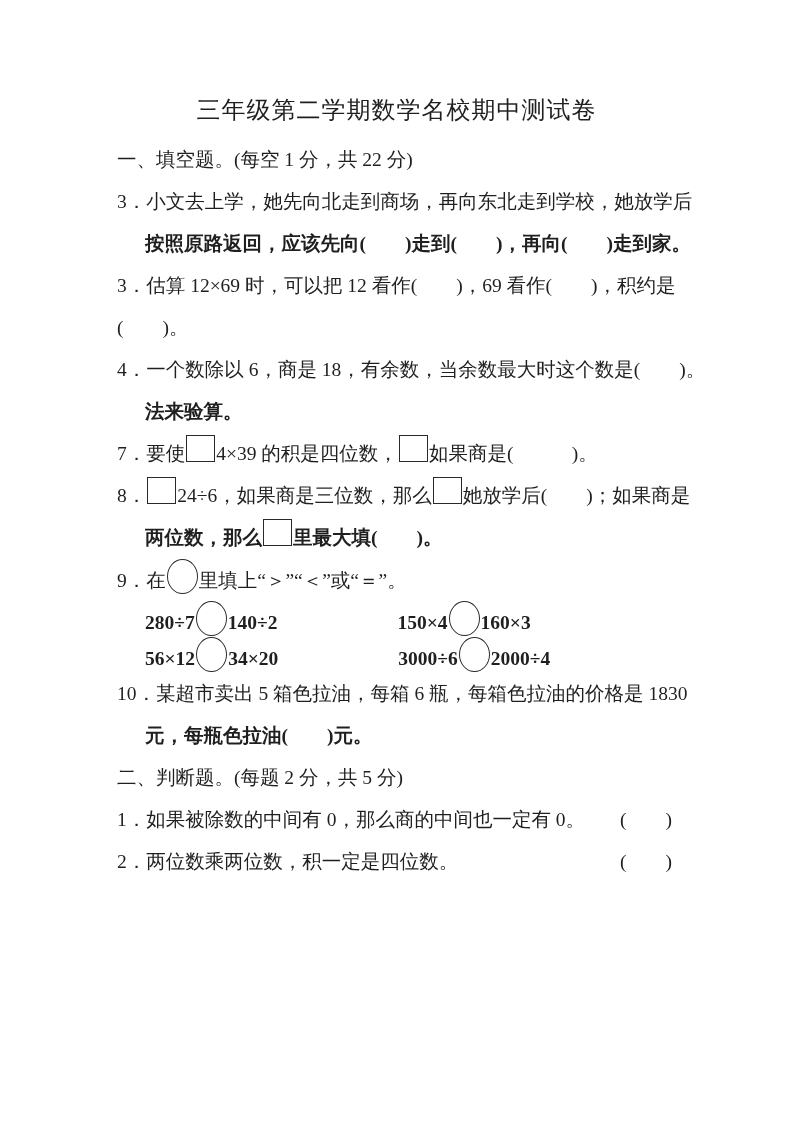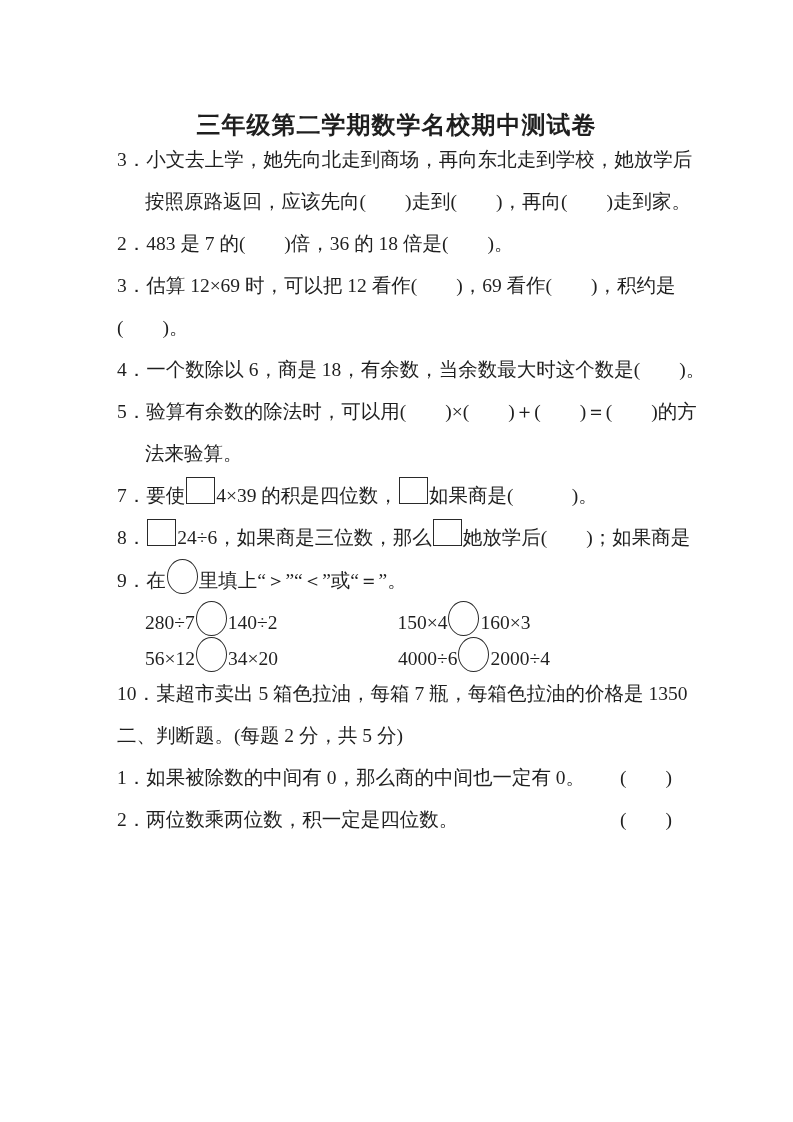--- a/index.html
+++ b/index.html
@@ -6,34 +6,34 @@
   .page {
     position:relative;
     width:793px; height:1122px;
     background:#ffffff;
     color:#1f1f1f;
     font-family:"Liberation Serif","DejaVu Serif",serif;
     overflow:hidden;
   }
   .title {
     position:absolute; top:94px; left:0; right:0;
-    margin:15px; text-align:center;
-    font-size:24px; font-weight:bold; letter-spacing:1px;
+    margin:0; text-align:center;
+    font-size:24px; font-weight:normal; letter-spacing:1px;
   }
   .content {
     position:absolute; left:117px; top:139px; width:566px;
     font-size:19.5px;
   }
   .line {
     position:relative;
     height:42px; line-height:42px;
     white-space:pre;
   }
   .line.short { height:36px; line-height:36px; }
-  .line.indent1 { padding-left:28px; }
+  .line.indent1 { padding-left:28px;font-weight:bold; }
   .blank-box {
     display:inline-block;
     width:27px; height:25px;
     border:1.5px solid #2a2a2a;
     background:#fff;
     vertical-align:-2px;
     margin:0 1px;
   }
   .cmp-circle {
     display:inline-block;
@@ -46,31 +46,32 @@
   }
   .gap { display:inline-block; width:120px; }
   .bracket { position:absolute; left:503px; top:0; }
 </style>
 </head>
 <body>
 
 <div class="page">
   <h1 class="title">三年级第二学期数学名校期中测试卷</h1>
   <div class="content" id="content">
+      <div class="line">一、填空题。(每空 1 分，共 22 分)</div>
       <div class="line"><span>3．小文去上学，她先向北走到商场，再向东北走到学校，她放学后</span></div>
       <div class="line indent1"><span>按照原路返回，应该先向(　　)走到(　　)，再向(　　)走到家。</span></div>
-      <div class="line"><span>2．483 是 7 的(　　)倍，36 的 18 倍是(　　)。</span></div>
       <div class="line"><span>3．估算 12×69 时，可以把 12 看作(　　)，69 看作(　　)，积约是</span></div>
       <div class="line"><span>(　　)。</span></div>
       <div class="line"><span>4．一个数除以 6，商是 18，有余数，当余数最大时这个数是(　　)。</span></div>
-      <div class="line"><span>5．验算有余数的除法时，可以用(　　)×(　　)＋(　　)＝(　　)的方</span></div>
       <div class="line indent1"><span>法来验算。</span></div>
       <div class="line"><span>7．要使</span><span class="blank-box"></span><span>4×39 的积是四位数，</span><span class="blank-box"></span><span>如果商是(　　　)。</span></div>
       <div class="line"><span>8．</span><span class="blank-box"></span><span>24÷6，如果商是三位数，那么</span><span class="blank-box"></span><span>她放学后(　　)；如果商是</span></div>
+      <div class="line indent1"><span>两位数，那么</span><span class="blank-box"></span><span>里最大填(　　)。</span></div>
       <div class="line"><span>9．在</span><span class="cmp-circle"></span><span>里填上“＞”“＜”或“＝”。</span></div>
       <div class="line indent1 short"><span>280÷7</span><span class="cmp-circle"></span><span>140÷2</span><span class="gap"></span><span>150×4</span><span class="cmp-circle"></span><span>160×3</span></div>
-      <div class="line indent1 short"><span>56×12</span><span class="cmp-circle"></span><span>34×20</span><span class="gap"></span><span>4000÷6</span><span class="cmp-circle"></span><span>2000÷4</span></div>
-      <div class="line"><span>10．某超市卖出 5 箱色拉油，每箱 7 瓶，每箱色拉油的价格是 1350</span></div>
+      <div class="line indent1 short"><span>56×12</span><span class="cmp-circle"></span><span>34×20</span><span class="gap"></span><span>3000÷6</span><span class="cmp-circle"></span><span>2000÷4</span></div>
+      <div class="line"><span>10．某超市卖出 5 箱色拉油，每箱 6 瓶，每箱色拉油的价格是 1830</span></div>
+      <div class="line indent1"><span>元，每瓶色拉油(　　)元。</span></div>
       <div class="line">二、判断题。(每题 2 分，共 5 分)</div>
       <div class="line"><span>1．如果被除数的中间有 0，那么商的中间也一定有 0。</span><span class="bracket">(　　)</span></div>
       <div class="line"><span>2．两位数乘两位数，积一定是四位数。</span><span class="bracket">(　　)</span></div>
     </div>
 </div>
 
 </body></html>

